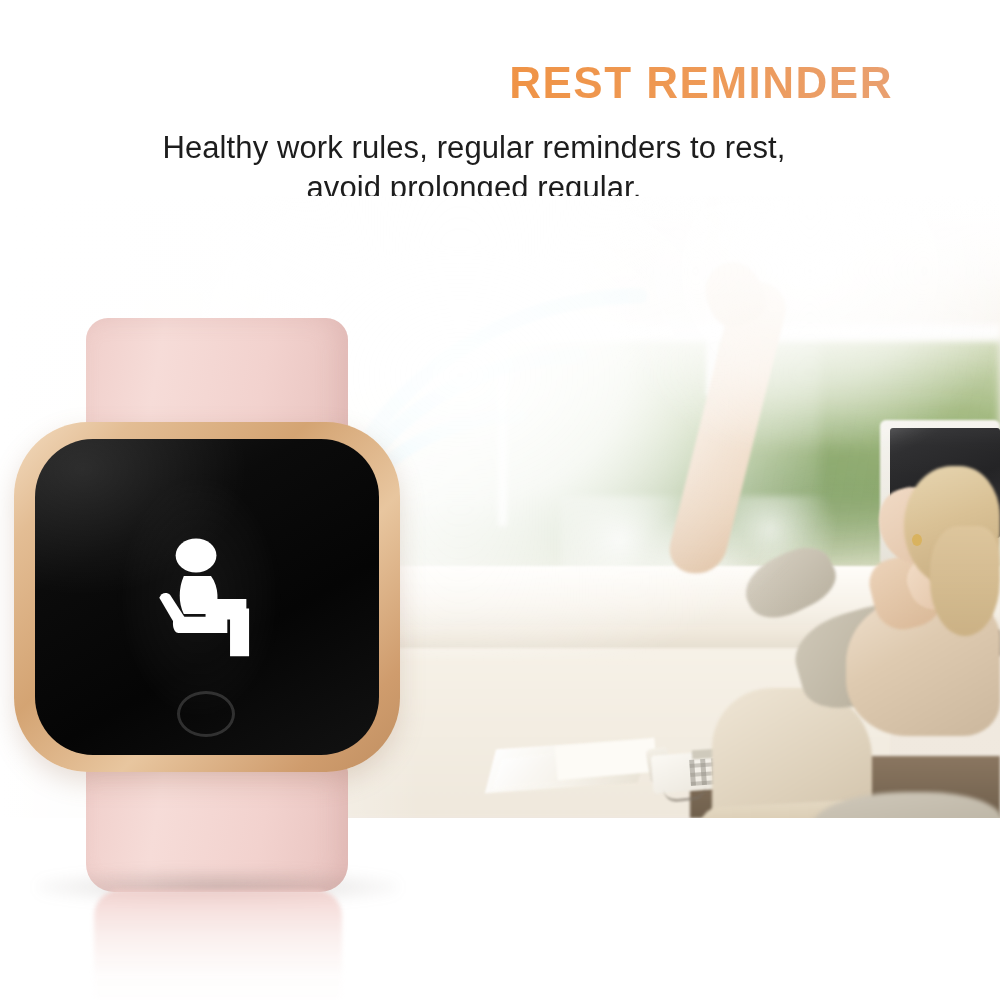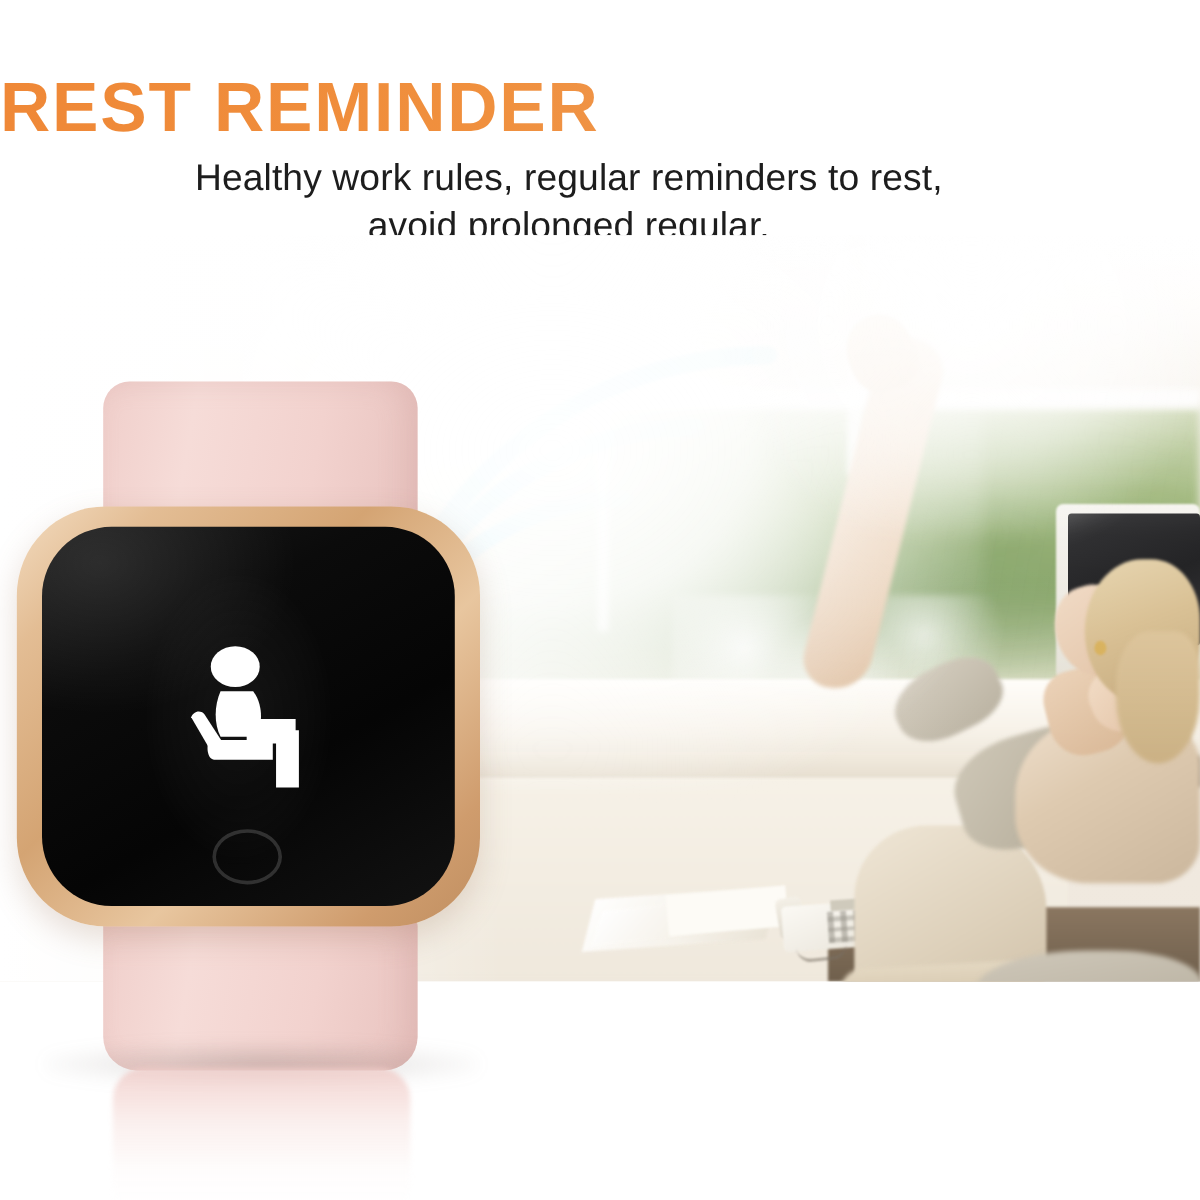--- a/index.html
+++ b/index.html
@@ -17,22 +17,22 @@
     background: #ffffff;
     overflow: hidden;
   }
 
   
   .headline {
     position: absolute;
     left: 0;
     top: 60px;
     width: 893px;
-    text-align: left;
-    font-size: 58px;
+    text-align: right;
+    font-size: 44px;
     font-weight: bold;
     letter-spacing: 1.5px;
     line-height: 1.05;
     background: linear-gradient(90deg, #f08a3c 0%, #f1913f 48%, #ef9f63 82%, #eda濃 100%);
     background: linear-gradient(90deg, #ef8837 0%, #f0903e 46%, #ee9a57 80%, #e9a070 100%);
     -webkit-background-clip: text;
     background-clip: text;
     color: transparent;
     -webkit-text-fill-color: transparent;
   }

